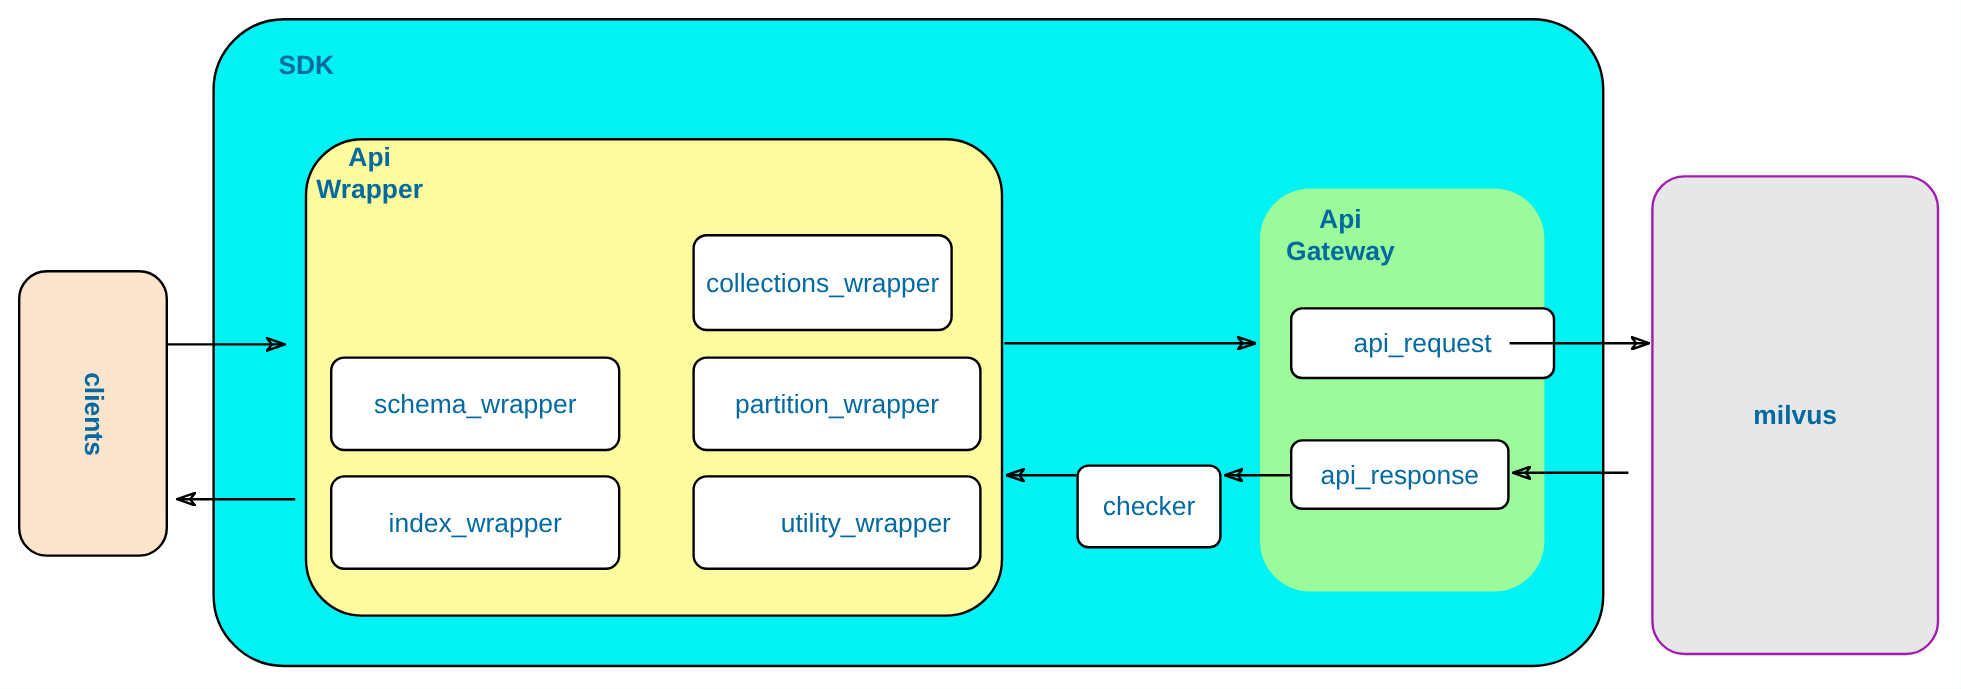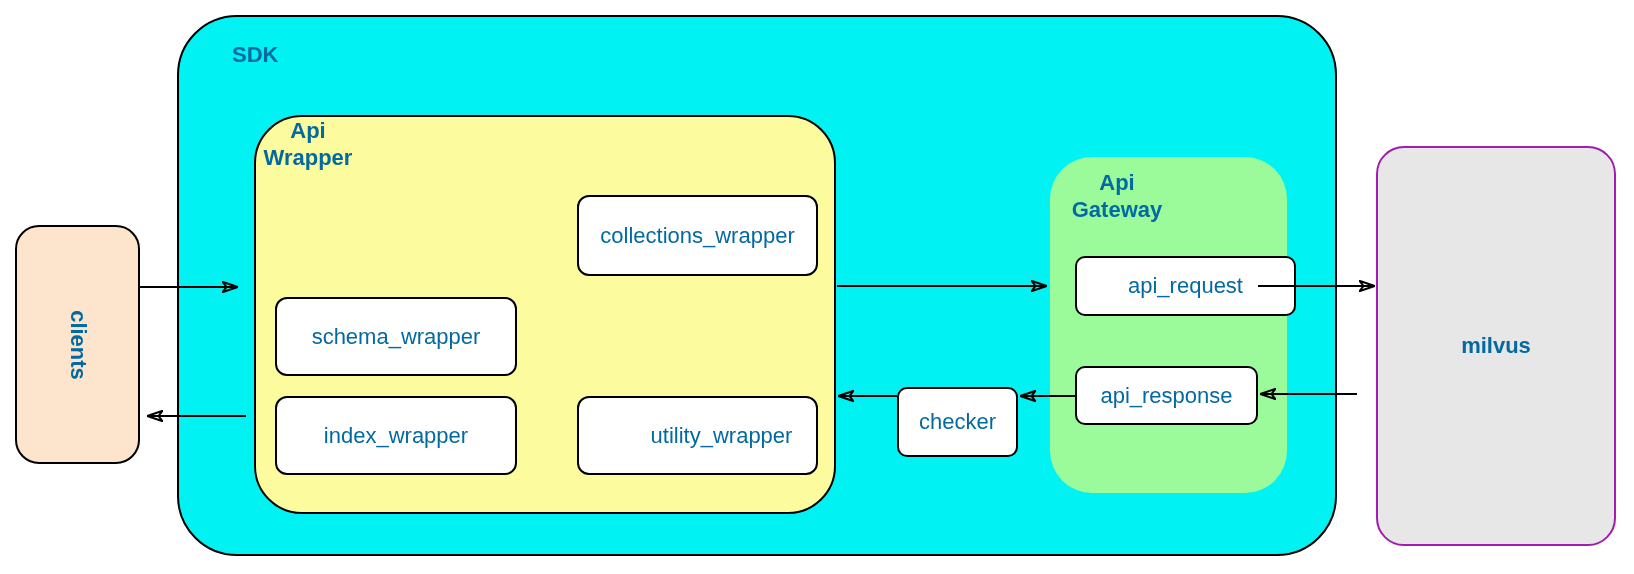--- a/index.html
+++ b/index.html
@@ -53,21 +53,21 @@
   .sdk-label{left:232px;top:41px;}
   .wrapper-label{left:247px;top:117px;width:122px;text-align:center;}
   .gateway-label{left:1057px;top:169px;width:120px;text-align:center;}
   .clients-label{font-weight:bold;font-size:22px;transform:rotate(90deg);white-space:nowrap;}
   
   .box{
     background:#ffffff;border:2px solid #000;border-radius:12px;
     font-size:22px;z-index:3;text-align:center;
   }
   .b-connections{left:275px;top:195px;width:242px;height:81px;}
-  .b-collections{left:577px;top:195px;width:241px;height:81px;}
+  .b-collections{left:577px;top:195px;width:217px;height:81px;}
   .b-schema{left:275px;top:297px;width:242px;height:79px;}
   .b-partition{left:577px;top:297px;width:241px;height:79px;}
   .b-index{left:275px;top:396px;width:242px;height:79px;}
   .b-utility{left:577px;top:396px;width:241px;height:79px;padding-left:48px;}
   .b-request{left:1075px;top:256px;width:221px;height:60px;border-radius:10px;}
   .b-response{left:1075px;top:366px;width:183px;height:59px;border-radius:10px;}
   .b-checker{left:897px;top:387px;width:121px;height:70px;border-radius:10px;}
   
   #edges{
     position:absolute;left:0;top:0;width:1634px;height:574px;
@@ -82,20 +82,21 @@
 
   <div class="node sdk"></div>
   <div class="container-label sdk-label">SDK</div>
 
   <div class="node api-wrapper"></div>
   <div class="container-label wrapper-label">Api
 Wrapper</div>
 
   <div class="node box b-collections">collections_wrapper</div>
   <div class="node box b-schema">schema_wrapper</div>
+  <div class="node box b-partition">partition_wrapper</div>
   <div class="node box b-index">index_wrapper</div>
   <div class="node box b-utility">utility_wrapper</div>
 
   <div class="node api-gateway"></div>
   <div class="container-label gateway-label">Api
 Gateway</div>
 
   <div class="node box b-request">api_request</div>
   <div class="node box b-response">api_response</div>
 

